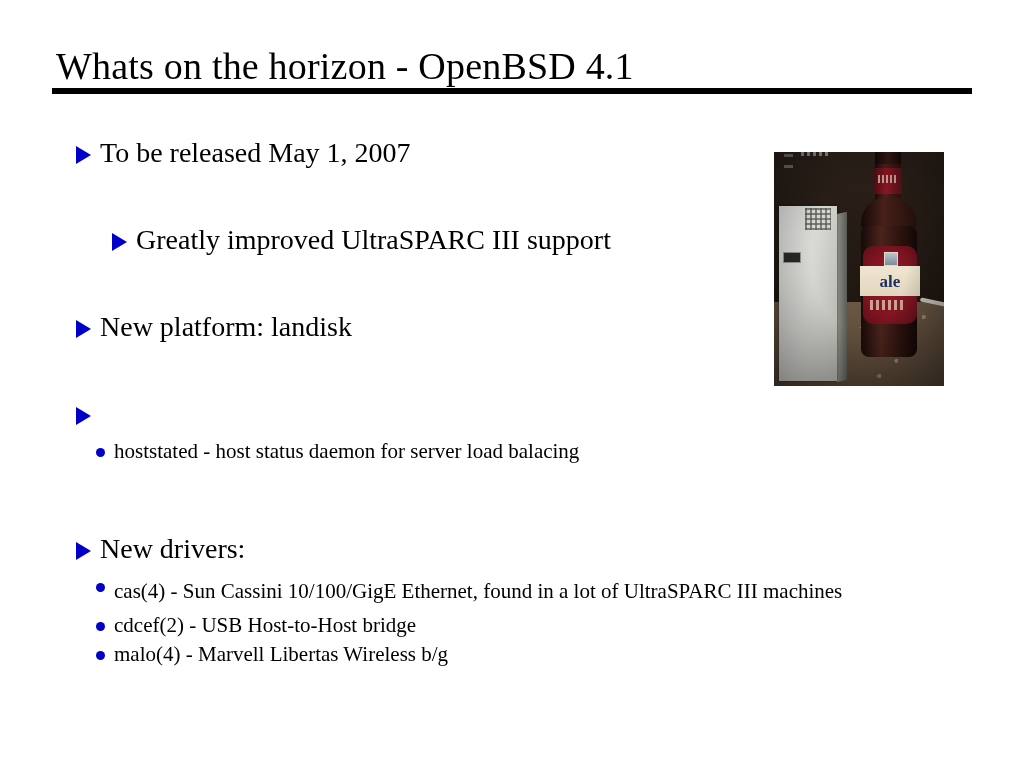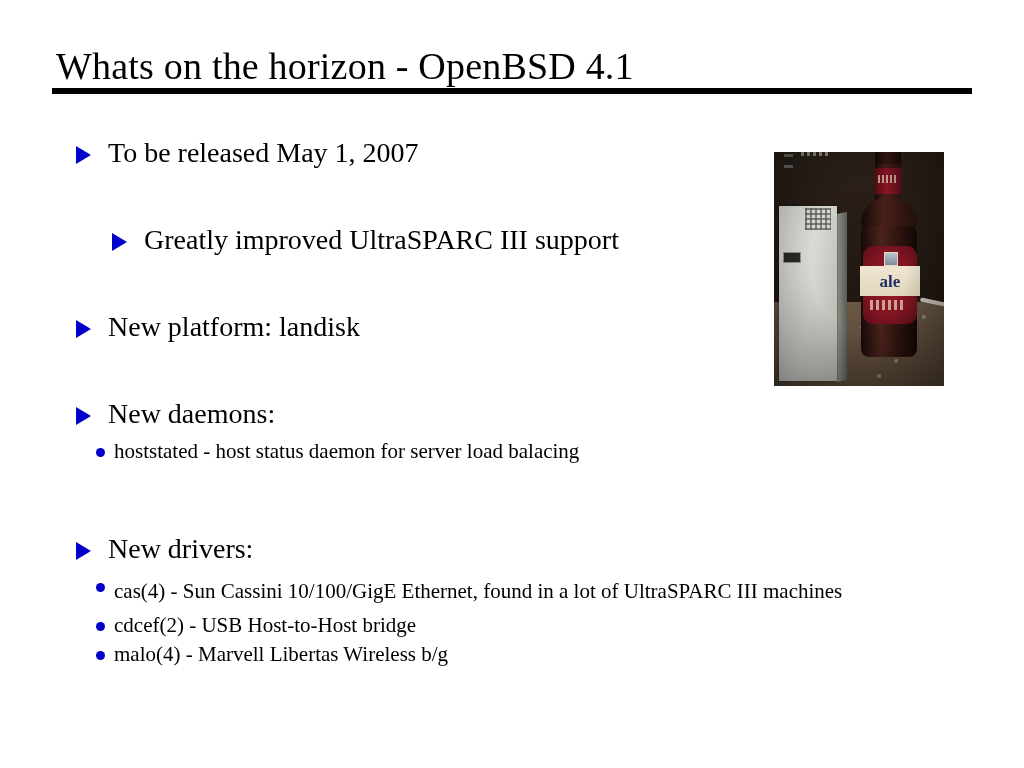--- a/index.html
+++ b/index.html
@@ -56,21 +56,20 @@
     border-bottom: 9px solid transparent;
     border-left: 15px solid #0000c8;
     margin-top: 9px;
     margin-right: 9px;
     flex: 0 0 auto;
   }
   .main-text {
     font-size: 28px;
     line-height: 32px;
     white-space: nowrap;
-    margin-left: 8px;
   }
 
   .sub-list {
     position: absolute;
     left: 96px;
   }
   .sub-item {
     display: flex;
     align-items: flex-start;
     margin-bottom: 2px;
@@ -337,21 +336,20 @@
     <span class="main-text">Greatly improved UltraSPARC III support</span>
   </div>
 
   <div class="main-item" style="left:76px; top:311px;">
     <span class="main-bullet"></span>
     <span class="main-text">New platform: landisk</span>
   </div>
 
   <div class="main-item" style="left:76px; top:398px;">
     <span class="main-bullet"></span>
-    <span class="main-text">New daemons:</span>
   </div>
   <div class="sub-list" style="top:438px;">
     <div class="sub-item">
       <span class="sub-bullet"></span>
       <span class="sub-text">hoststated - host status daemon for server load balacing</span>
     </div>
   </div>
 
   <div class="main-item" style="left:76px; top:533px;">
     <span class="main-bullet"></span>

